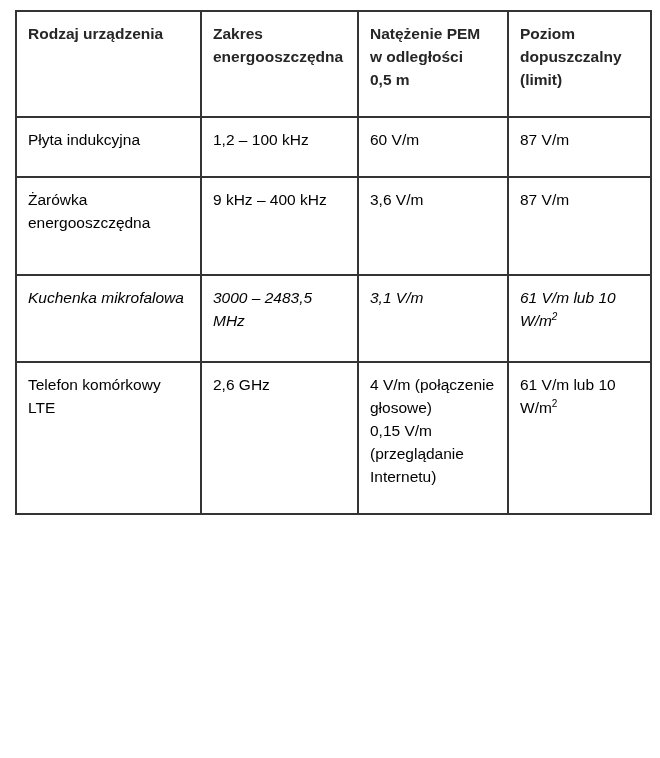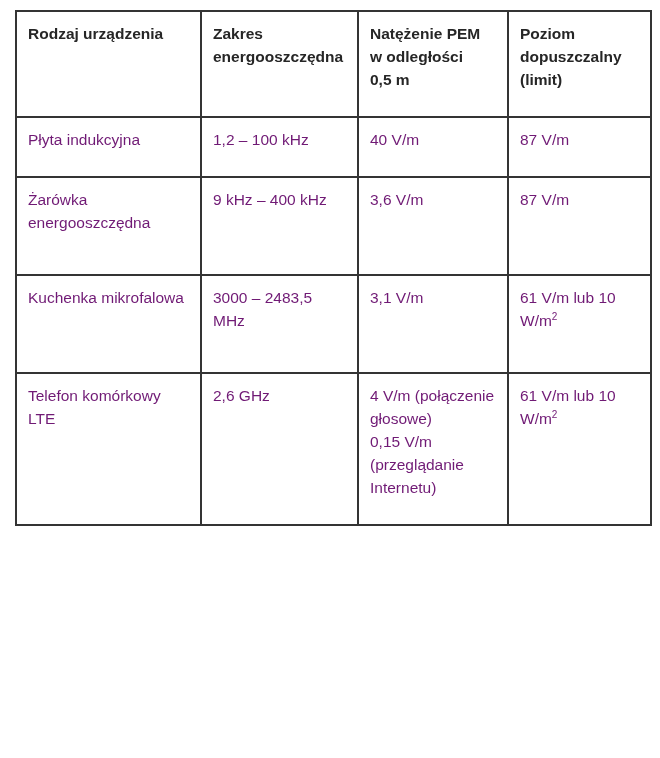--- a/index.html
+++ b/index.html
@@ -31,34 +31,34 @@
     line-height: 23px;
     box-sizing: border-box;
     overflow: hidden;
   }
   table.pem-table th {
     font-weight: bold;
     color: #262626;
   }
   table.pem-table td {
     font-weight: normal;
-    color: #701a75;
+    color: #000000;
   }
   .cell-text {
     white-space: pre-line;
   }
   sup.unit-sup {
     font-size: 10px;
     line-height: 0;
     vertical-align: super;
   }
   tr.row-header { height: 104px; }
   tr.row-0 { height: 58px; }
   tr.row-1 { height: 98px; }
-  tr.row-2 { height: 98px; }
+  tr.row-2 { height: 87px; font-style: italic; }
   tr.row-3 { height: 146px; padding-left: 40px; }
   tr.row-4 { height: 84px; }
   tr.row-5 { height: 156px; }
 </style>
 </head>
 <body>
 
 <div class="page">
   <table class="pem-table">
     <colgroup>
@@ -85,21 +85,21 @@
           <span class="cell-text">Poziom
 dopuszczalny
 (limit)</span>
         </th>
       </tr>
     </thead>
     <tbody>
       <tr class="row-0">
         <td><span class="cell-text">Płyta indukcyjna</span></td>
         <td><span class="cell-text">1,2 – 100 kHz</span></td>
-        <td><span class="cell-text">40 V/m</span></td>
+        <td><span class="cell-text">60 V/m</span></td>
         <td><span class="cell-text">87 V/m</span><sup class="unit-sup"></sup></td>
       </tr>
       <tr class="row-1">
         <td><span class="cell-text">Żarówka energooszczędna</span></td>
         <td><span class="cell-text">9 kHz – 400 kHz</span></td>
         <td><span class="cell-text">3,6 V/m</span></td>
         <td><span class="cell-text">87 V/m</span><sup class="unit-sup"></sup></td>
       </tr>
       <tr class="row-2">
         <td><span class="cell-text">Kuchenka mikrofalowa</span></td>

